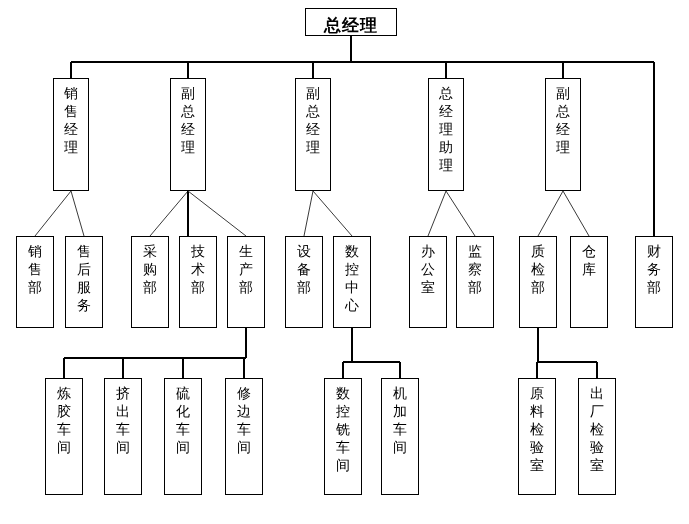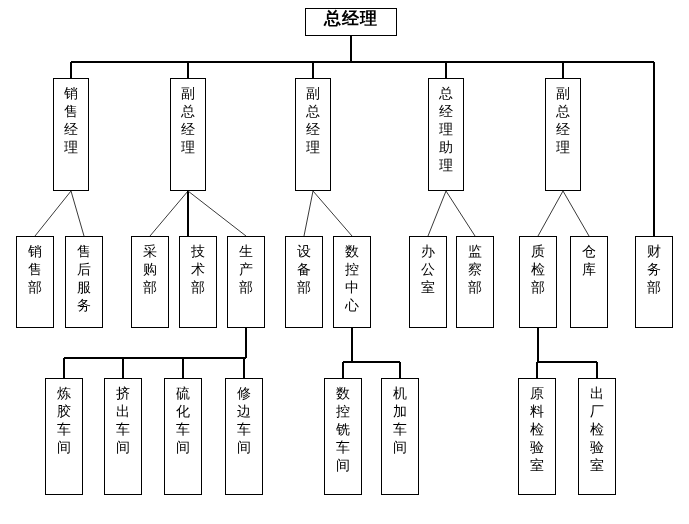--- a/index.html
+++ b/index.html
@@ -28,21 +28,21 @@
   .node-label {
     display: block;
     text-align: center;
     color: #000000;
     line-height: 1.08;
     white-space: pre-line;
     word-break: break-all;
   }
   
   .node.root {
-    align-items: flex-start;
+    align-items: flex-end;
   }
   .node.root .node-label {
     font-size: 17px;
     font-weight: bold;
     letter-spacing: 1px;
     line-height: 1.1;
   }
   
   .node.vert .node-label {
     font-size: 14px;

